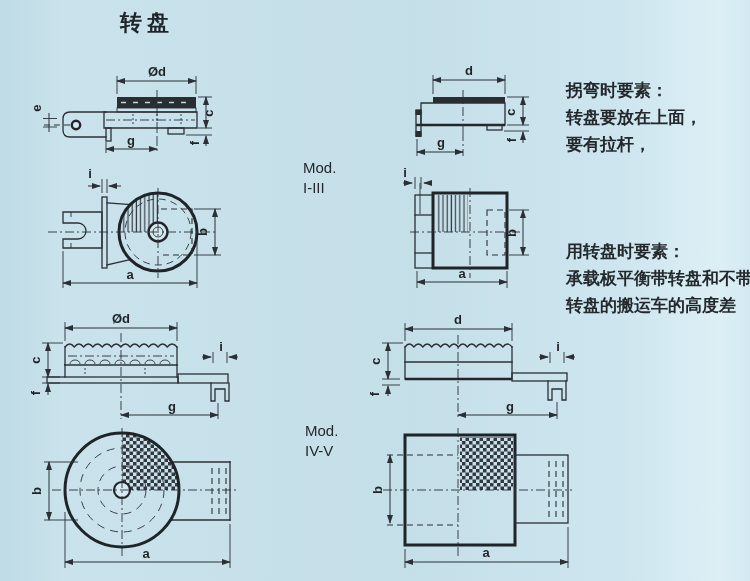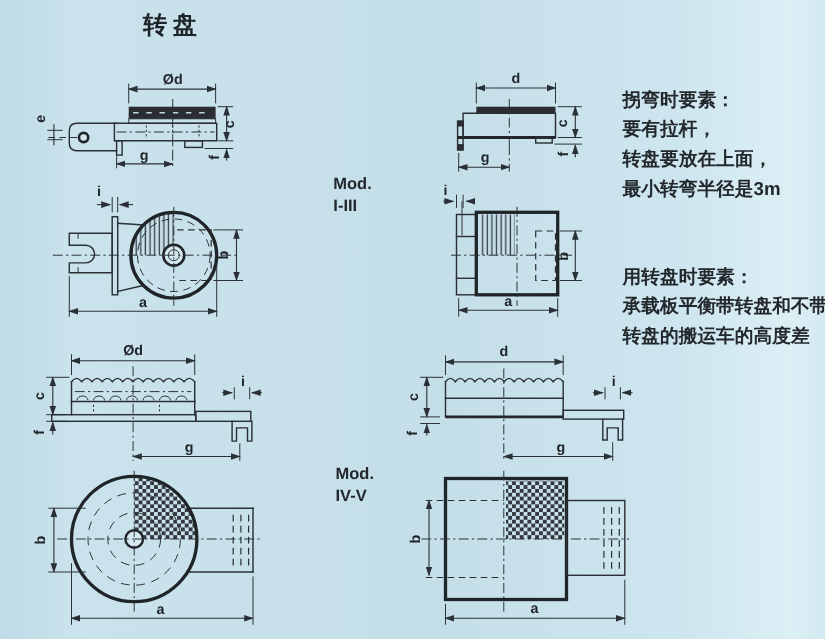--- a/index.html
+++ b/index.html
@@ -2,21 +2,21 @@
 <html><head>
 <meta charset="utf-8">
 <style>
   html,body{margin:0;padding:0;}
   #stage{
     position:relative;width:750px;height:581px;overflow:hidden;
     background:linear-gradient(90deg,#bedbe6 0%,#c9e2eb 8%,#c5dfe9 55%,#cde5ee 82%,#dceff5 96%,#d3e9f1 100%);
     font-family:"Liberation Sans",sans-serif;color:#24282c;
   }
   .ttl{position:absolute;font-size:22px;font-weight:bold;letter-spacing:5px;color:#1f2428;}
-  .mod{position:absolute;font-size:15px;font-weight:bold;line-height:20px;color:#23282d;}
+  .mod{position:absolute;font-size:15px;font-weight:normal;line-height:20px;color:#23282d;}
   .note{position:absolute;font-size:17px;font-weight:bold;line-height:27px;color:#23282d;white-space:nowrap;}
   svg{position:absolute;left:0;top:0;}
   .ln{stroke:#2b3036;stroke-width:1.3;fill:none;stroke-linecap:square;}
   .ln2{stroke:#22262b;stroke-width:2.6;fill:none;}
   .ln3{stroke:#1f2428;stroke-width:3;fill:none;}
   .thin{stroke:#2b3036;stroke-width:0.9;fill:none;}
   .dim{stroke:#2b3036;stroke-width:1;fill:none;}
   .cl{stroke:#2b3036;stroke-width:0.9;fill:none;stroke-dasharray:9 3 2 3;}
   .dsh{stroke:#2b3036;stroke-width:1.1;fill:none;stroke-dasharray:6 4;}
   .dark{fill:#2a2d32;stroke:none;}
@@ -287,36 +287,35 @@
     <line class="dim" x1="390" y1="455" x2="390" y2="523" marker-start="url(#mS)" marker-end="url(#mE)"></line>
     <text class="dl" transform="rotate(-90 382 490)" x="382" y="490" text-anchor="middle">b</text>
 
     <line class="thin" x1="405" y1="549" x2="405" y2="568"></line>
     <line class="thin" x1="568" y1="527" x2="568" y2="568"></line>
     <line class="dim" x1="405" y1="562" x2="568" y2="562" marker-start="url(#mS)" marker-end="url(#mE)"></line>
     <text class="dl" x="486" y="557" text-anchor="middle">a</text>
   </g>
 </svg>
 
-  <div class="ttl" style="left:130px;top:8px;">转盘</div>
+  <div class="ttl" style="left:120px;top:8px;">转盘</div>
 
   <div class="mod" style="left:303px;top:158px;">
     <div>Mod.</div>
     <div>I-III</div>
   </div>
   <div class="mod" style="left:305px;top:421px;">
     <div>Mod.</div>
     <div>IV-V</div>
   </div>
 
   <div class="note" style="left:566px;top:77px;">
     <div>拐弯时要素：</div>
+    <div>转盘要放在上面，</div>
     <div>要有拉杆，</div>
-    <div>转盘要放在上面，</div>
-    <div>最小转弯半径是3m</div>
   </div>
   <div class="note" style="left:566px;top:238px;">
     <div>用转盘时要素：</div>
     <div>承载板平衡带转盘和不带</div>
     <div>转盘的搬运车的高度差</div>
   </div>
 
 </div>
 
 </body></html>

